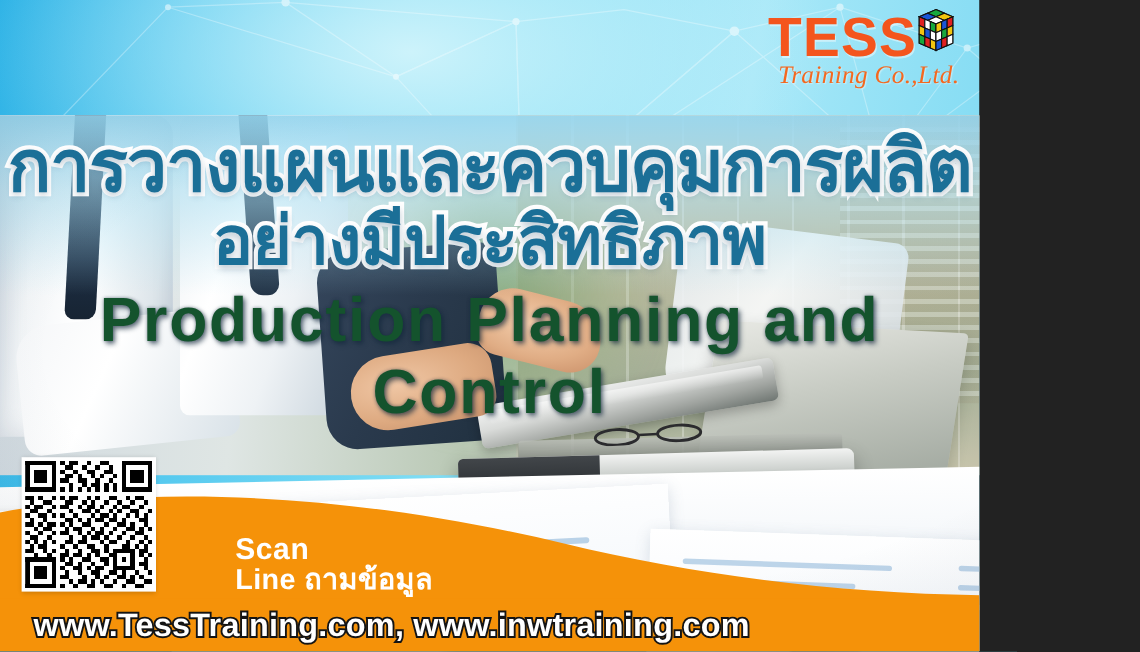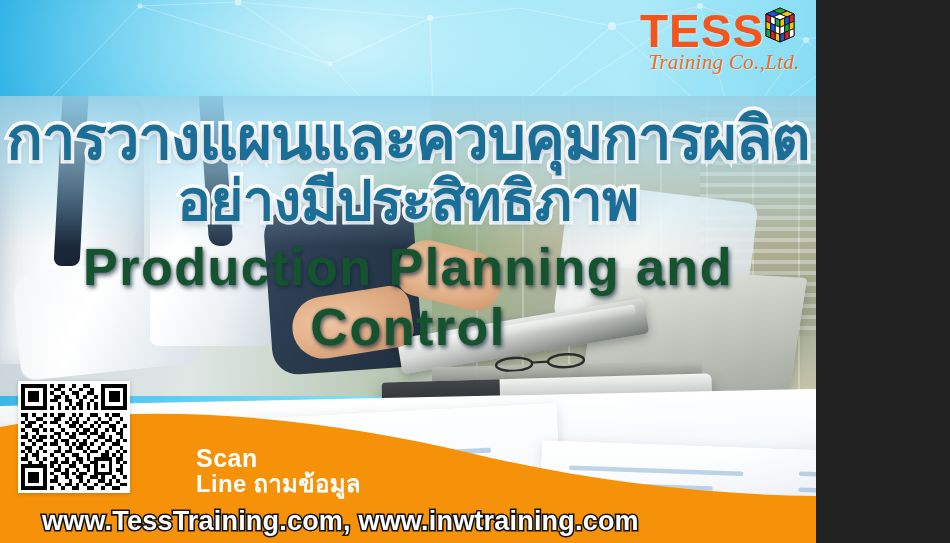--- a/index.html
+++ b/index.html
@@ -327,21 +327,21 @@
   .footer-bar {
     position: absolute;
     left: 0; bottom: 0;
     width: 950px;
     height: 44px;
     background: #f59209;
     z-index: 36;
   }
   .footer-text {
     position: absolute;
-    left: 42px; bottom: 6px;
+    left: 28px; bottom: 6px;
     font-family: "Liberation Sans", "DejaVu Sans", sans-serif;
     font-weight: bold;
     font-size: 27px;
     letter-spacing: .2px;
     color: #ffffff;
     -webkit-text-stroke: 3.2px #141414;
     paint-order: stroke fill;
     z-index: 37;
     white-space: nowrap;
   }

